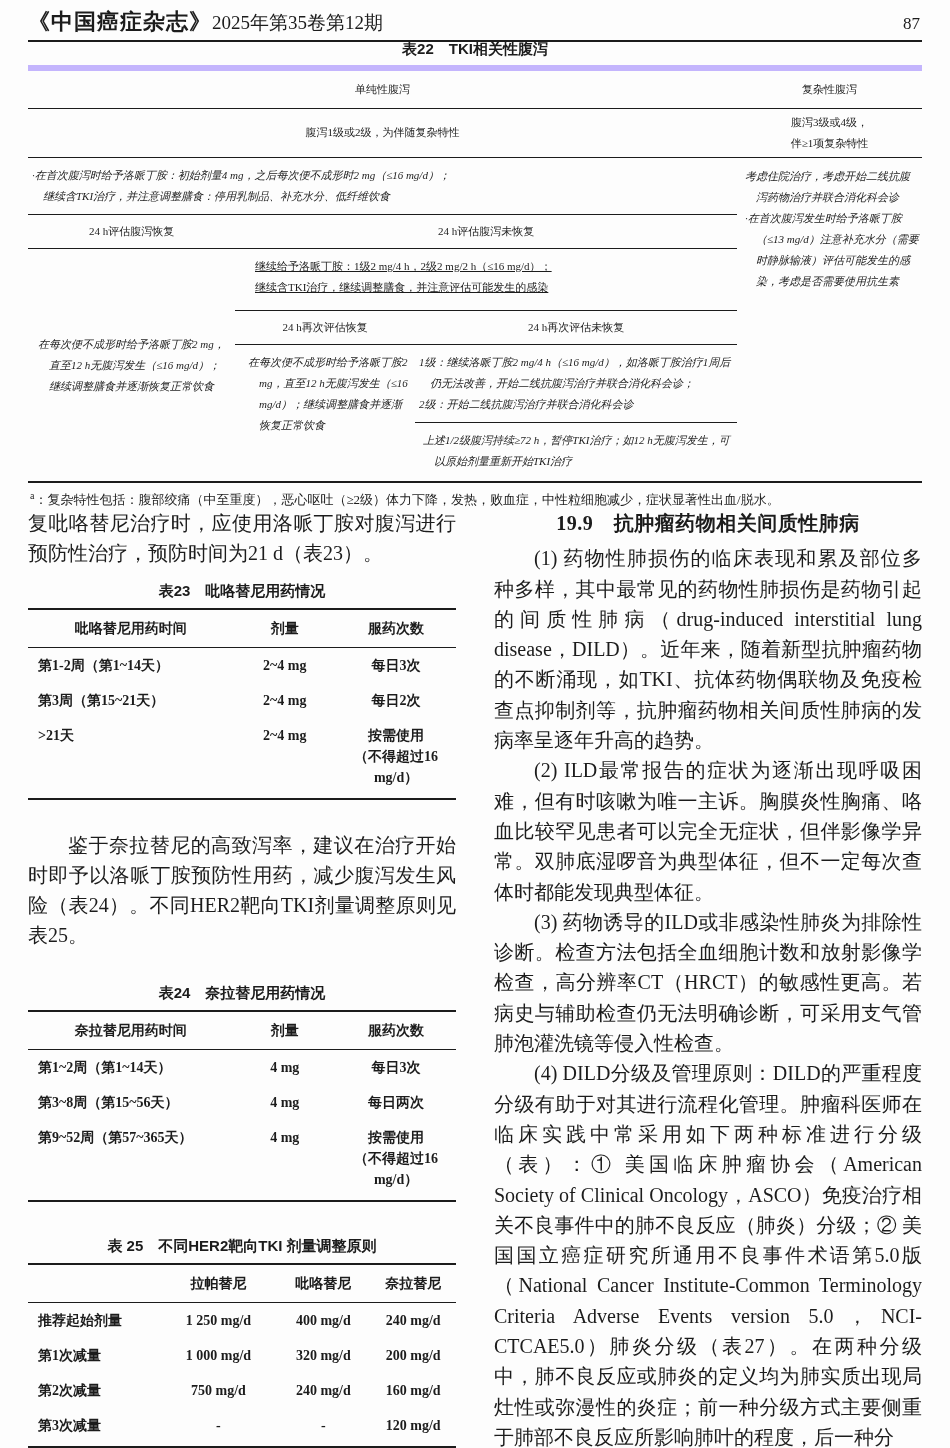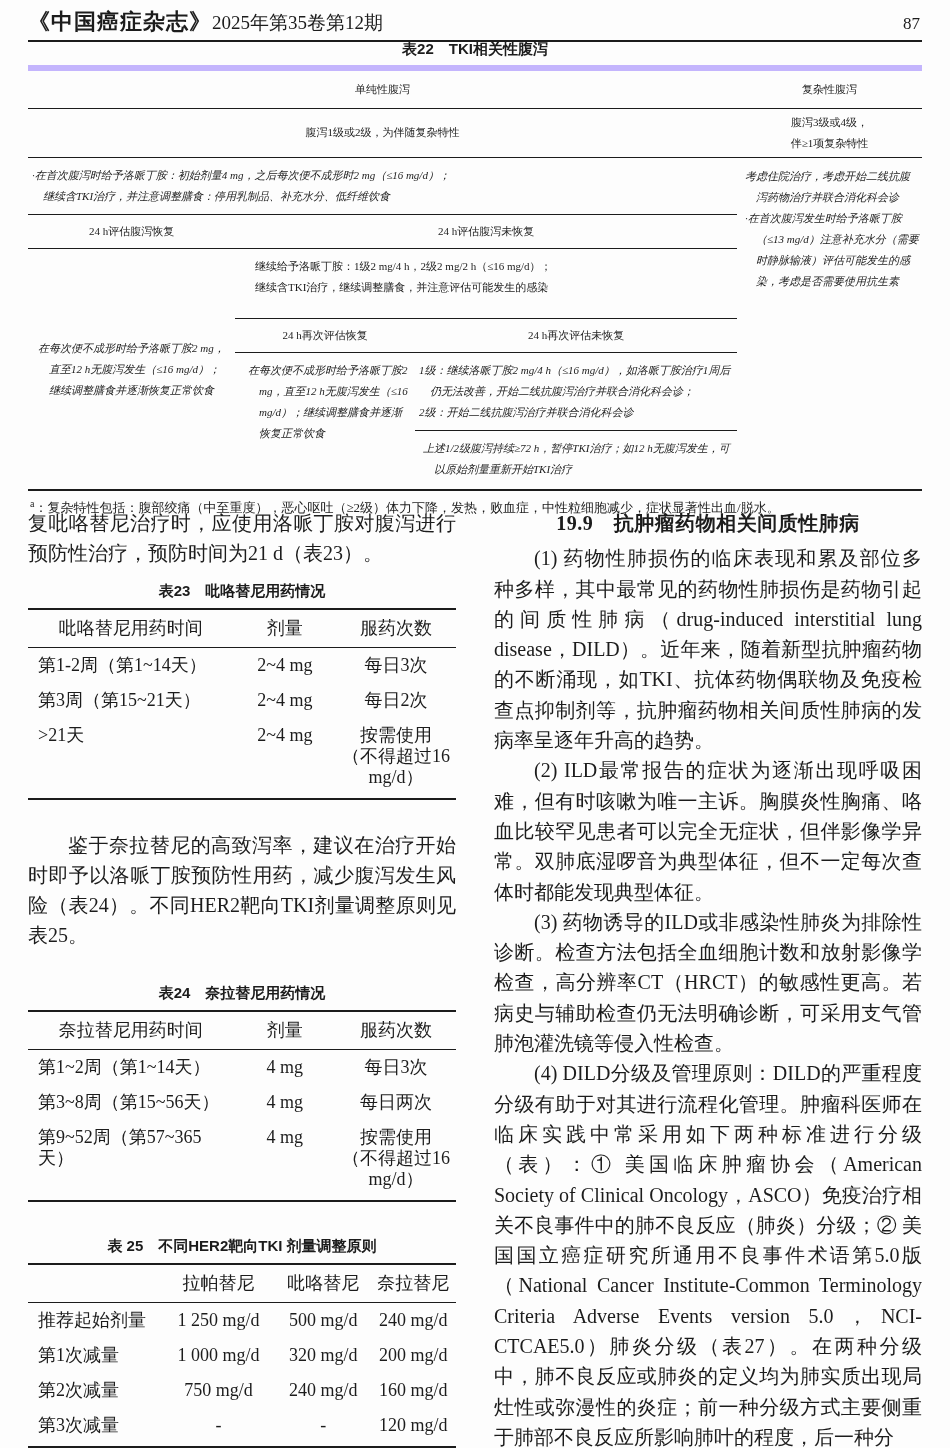--- a/index.html
+++ b/index.html
@@ -32,37 +32,37 @@
   .a1 { grid-column:1/4; grid-row:1; padding:8px 2px; }
   .a2 { grid-column:4;  grid-row:1; padding:8px 2px; }
   .b1 { grid-column:1/4; grid-row:2; padding:13px 2px; }
   .b2 { grid-column:4;  grid-row:2; padding:3px 2px; }
   .c1 { grid-column:1/4; grid-row:3; padding:7px 4px; }
   .c4 { grid-column:4; grid-row:3/9; padding:8px 2px 4px 8px; }
   .c4 .hang { margin-bottom:0; }
   .d1 { grid-column:1; grid-row:4; padding:6px 2px; }
   .d2 { grid-column:2/4; grid-row:4; padding:6px 2px; }
   .e1 { grid-column:1; grid-row:5/9; display:flex; align-items:center; padding:4px 10px; }
-  .e2 { grid-column:2/4; grid-row:5; padding:7px 2px 20px 20px; }
+  .e2 { grid-column:2/4; grid-row:5; padding:7px 2px 12px 20px;text-decoration:underline; }
   .f1 { grid-column:2; grid-row:6; padding:6px 2px; }
   .f2 { grid-column:3; grid-row:6; padding:6px 2px; }
   .g1 { grid-column:2; grid-row:7/9; padding:7px 6px 7px 13px; }
   .g2 { grid-column:3; grid-row:7; padding:7px 4px; }
   .h1 { grid-column:3; grid-row:8; padding:7px 4px 9px 8px; }
   .footnote { font-size:13px; margin-top:7px; padding-left:2px; }
   .footnote sup { font-size:10px; }
   
   .cols { position:absolute; left:28px; right:28px; top:508px; display:flex; gap:38px; }
   .col { width:428px; flex:0 0 428px; font-size:20px; line-height:30.3px; text-align:justify; }
   .para { text-indent:2em; }
   .para-flush { text-indent:0; }
   
   .st { margin-top:12px; }
   .st-title { text-align:center; font-family:"Liberation Sans","DejaVu Sans",sans-serif; font-weight:bold; font-size:15px; line-height:20px; margin-bottom:7px; }
-  .st-grid { display:grid; border-top:2px solid #1c1c1c; border-bottom:2px solid #1c1c1c; font-size:18px; line-height:21px; text-align:center; }
+  .st-grid { display:grid; border-top:2px solid #1c1c1c; border-bottom:2px solid #1c1c1c; font-size:14px; line-height:21px; text-align:center;font-weight:bold; }
   .g3 { grid-template-columns:48% 24% 28%; }
   .g4 { grid-template-columns:31% 27% 22% 20%; }
   .st-h { border-bottom:1px solid #1c1c1c; padding:8px 2px; }
   .st-c { padding:7px 2px; }
   .st-c.l, .st-h.l { text-align:left; padding-left:10px; }
   .st-c.pad-btm { padding-bottom:10px; }
   .mt30 { margin-top:30px; }
   .mt32 { margin-top:32px; }
   .mt34 { margin-top:34px; }
   
@@ -185,21 +185,21 @@
       <div class="st mt34">
         <div class="st-title">表 25　不同HER2靶向TKI 剂量调整原则</div>
         <div class="st-grid g4">
           <div class="st-h l"></div>
           <div class="st-h">拉帕替尼</div>
           <div class="st-h">吡咯替尼</div>
           <div class="st-h">奈拉替尼</div>
 
           <div class="st-c l">推荐起始剂量</div>
           <div class="st-c">1 250 mg/d</div>
-          <div class="st-c">500 mg/d</div>
+          <div class="st-c">400 mg/d</div>
           <div class="st-c">240 mg/d</div>
 
           <div class="st-c l">第1次减量</div>
           <div class="st-c">1 000 mg/d</div>
           <div class="st-c">320 mg/d</div>
           <div class="st-c">200 mg/d</div>
 
           <div class="st-c l">第2次减量</div>
           <div class="st-c">750 mg/d</div>
           <div class="st-c">240 mg/d</div>

